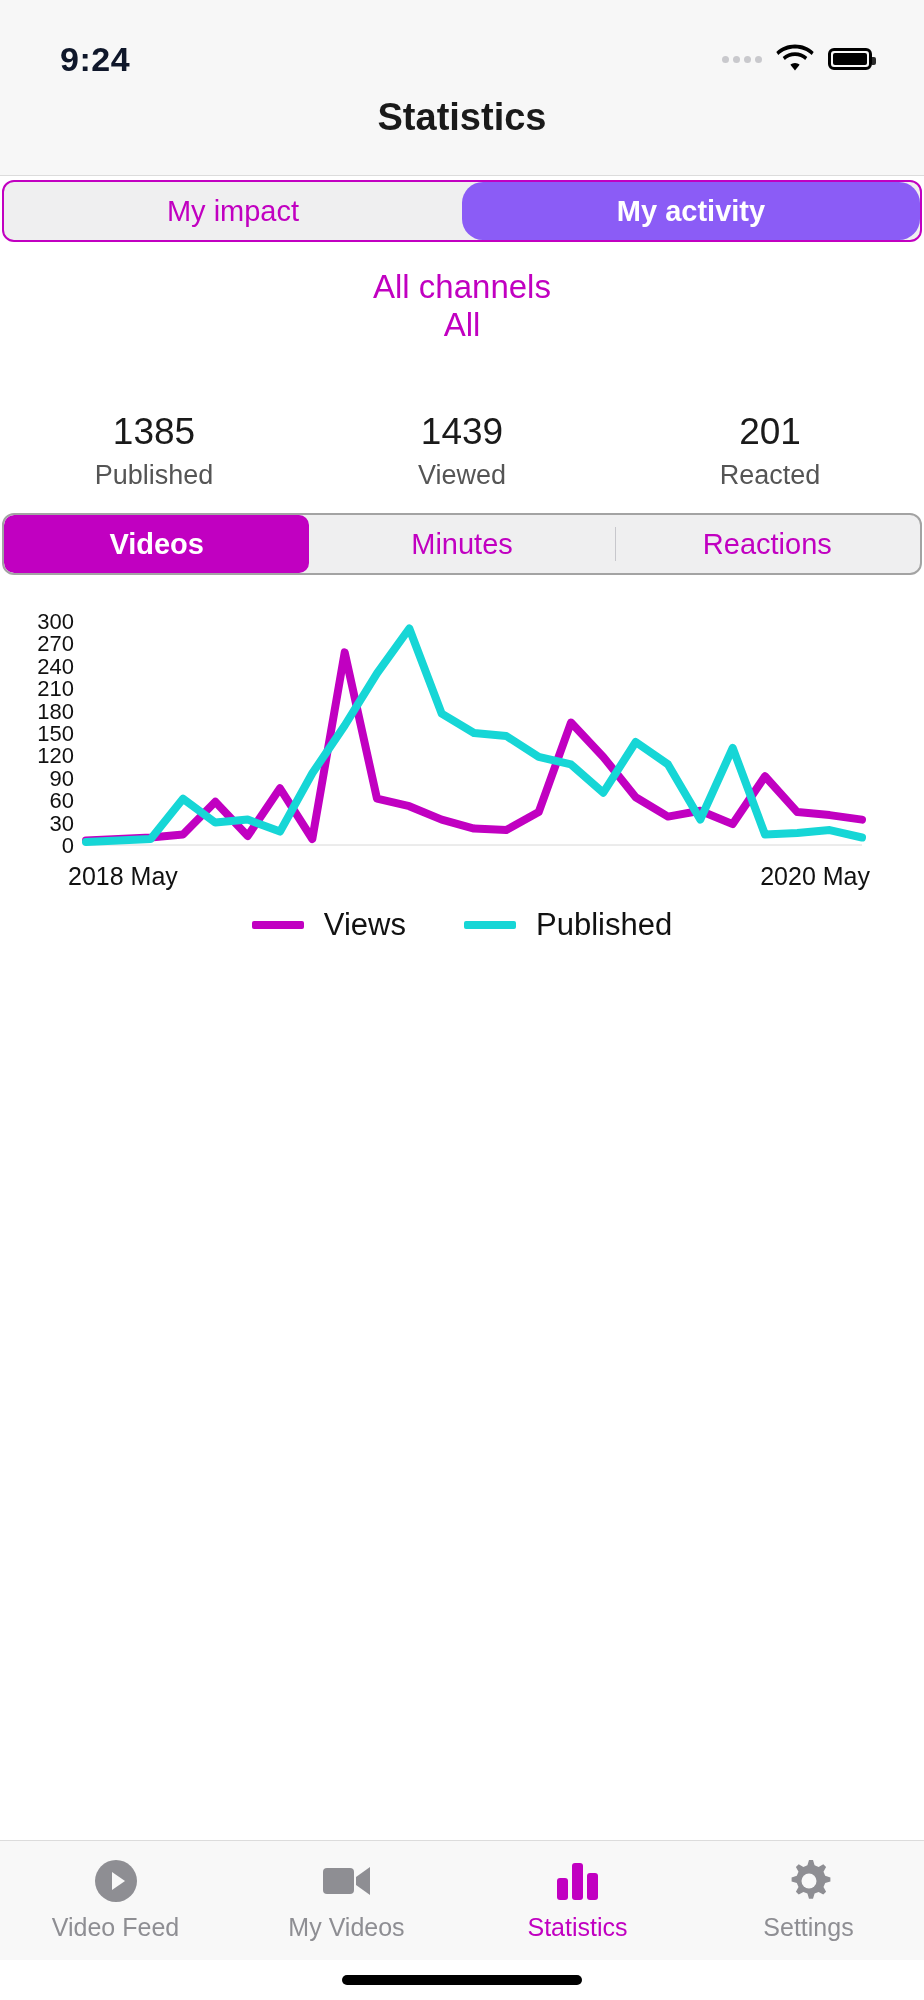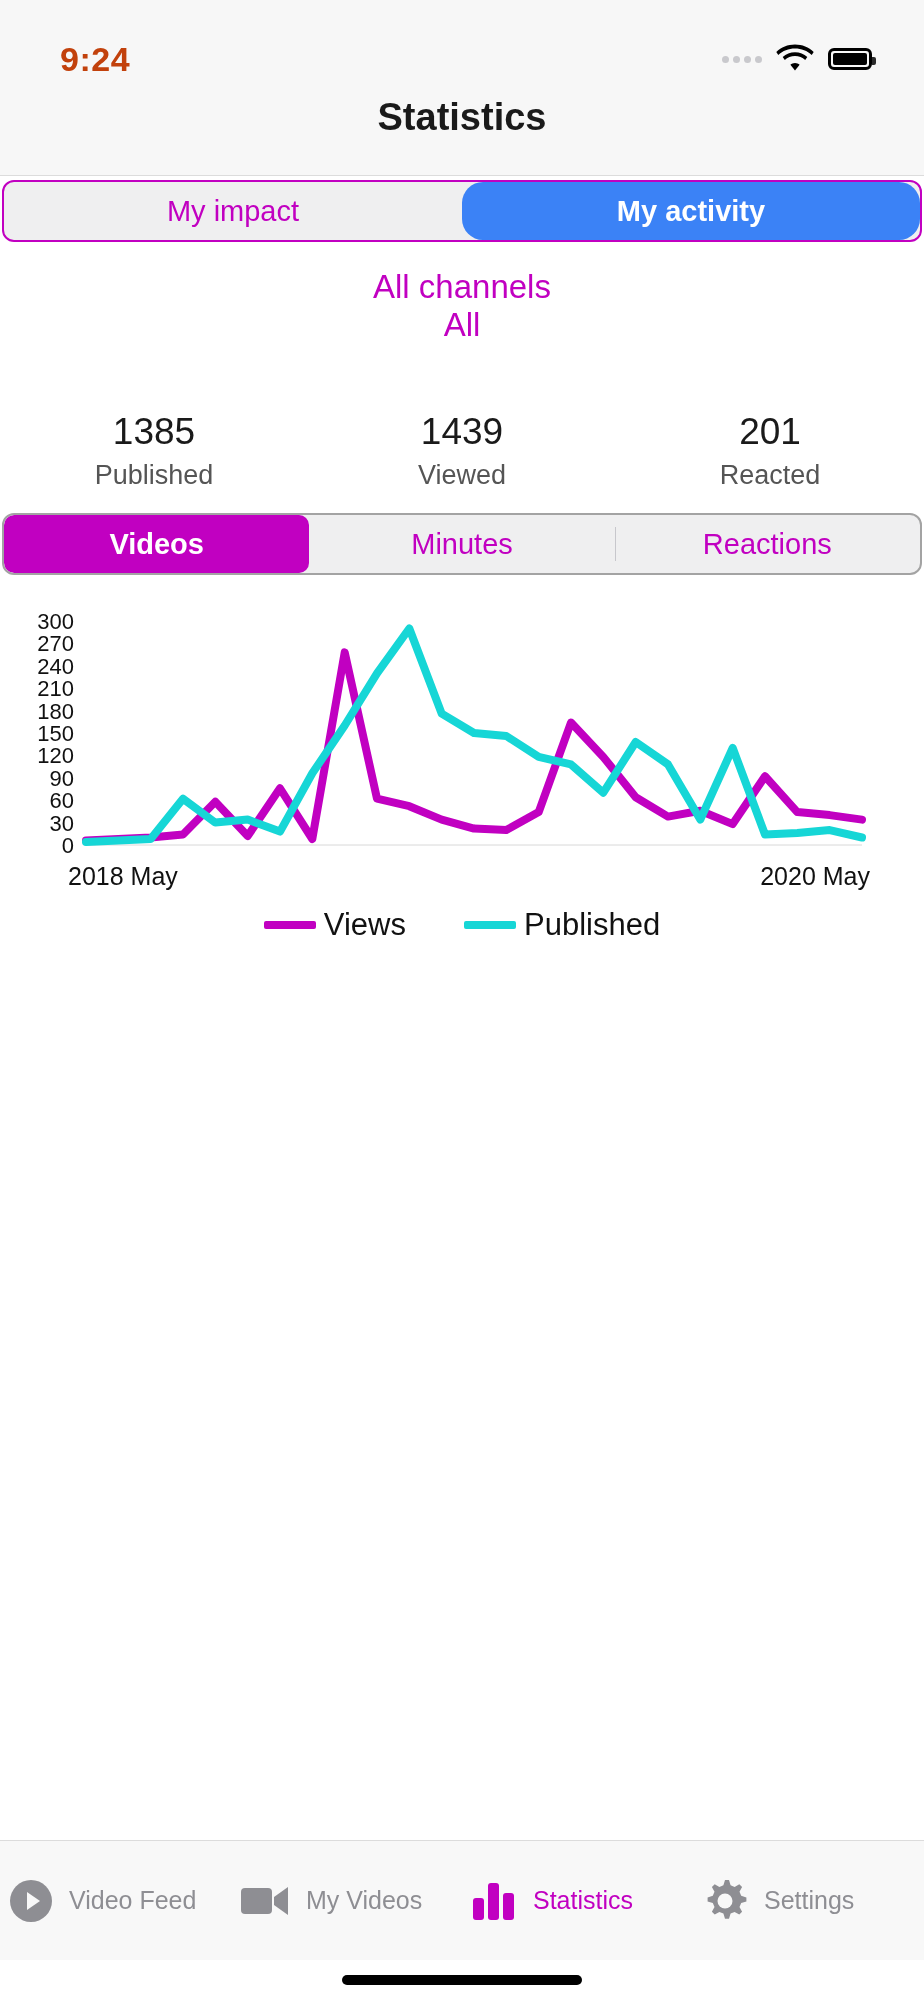--- a/index.html
+++ b/index.html
@@ -10,21 +10,21 @@
     overflow: hidden;
   }
   .phone { position: relative; width: 924px; height: 2000px; background: #ffffff; display: flex; flex-direction: column; }
 
   
   .statusbar {
     height: 96px; background: #f7f7f7;
     display: flex; align-items: center; justify-content: space-between;
     padding: 22px 52px 0 60px;
   }
-  .status-time { font-size: 34px; font-weight: 700; color: #c2410c; letter-spacing: .5px; }
+  .status-time { font-size: 34px; font-weight: 700; color: #0f172a; letter-spacing: .5px; }
   .status-right { display: flex; align-items: center; gap: 14px; }
   .sig-dots { display: flex; gap: 4px; align-items: flex-end; }
   .sig-dots i { display: block; width: 7px; height: 7px; border-radius: 50%; background: #c9c9cd; }
   .wifi-ic { display: block; }
   .batt { width: 44px; height: 22px; border: 3px solid #000; border-radius: 6px; position: relative; padding: 2px; }
   .batt::after { content: ""; position: absolute; right: -7px; top: 6px; width: 4px; height: 8px; background: #2b2b2b; border-radius: 0 2px 2px 0; }
   .batt i { display: block; width: 100%; height: 100%; background: #000; border-radius: 2px; }
 
   
   .navbar {
@@ -40,21 +40,21 @@
   .seg {
     display: flex; height: 62px;
     border: 2px solid #c100c1; border-radius: 12px;
     overflow: hidden; background: #efeff0;
   }
   .seg-item {
     flex: 1; display: flex; align-items: center; justify-content: center;
     font-size: 29px; color: #c100c1; background: #efeff0;
     border-radius: 21px;
   }
-  .seg-item.active { background: #3b82f6; color: #ffffff; font-weight: 700; }
+  .seg-item.active { background: #8b5cf6; color: #ffffff; font-weight: 700; }
 
   
   .filter-row { display: flex; padding: 26px 0 0 0; flex-direction: column; }
   .filter-cell { flex: 1; text-align: center; }
   .filter-link { font-size: 33px; color: #c100c1; }
 
   
   .stats-row { display: flex; padding: 22px 0 0 0; }
   .stat { flex: 1; text-align: center; }
   .stat-value { font-size: 37px; color: #1a1a1a; line-height: 1.2; margin-top: 44px; }
@@ -76,33 +76,33 @@
     content: ""; position: absolute; left: 0; top: 12px; bottom: 12px; width: 1px; background: #c7c7cc;
   }
 
   
   .chart-area { position: relative; height: 340px; margin-top: 28px; }
   .chart-svg { display: block; width: 924px; height: 300px; }
   .axis-label { font-size: 22px; fill: #111; font-family: "Liberation Sans", sans-serif; }
   .x-label { font-size: 25px; fill: #111; font-family: "Liberation Sans", sans-serif; }
 
   .legend { display: flex; justify-content: center; gap: 58px; margin-top: 4px; }
-  .legend-item { display: flex; align-items: center; gap: 8px; }
+  .legend-item { display: flex; align-items: center; gap: 20px; }
   .legend-swatch { width: 52px; height: 8px; border-radius: 2px; }
   .legend-text { font-size: 31px; color: #111; }
 
   .spacer { flex: 1; }
 
   
   .tabbar {
     height: 120px; background: #f8f8f8;
     border-top: 1px solid #dcdcdc;
     display: flex; align-items: center;
   }
-  .tab { flex: 1; display: flex; flex-direction: row; align-items: center; gap: 16px; padding-left: 9px; }
+  .tab { flex: 1; display: flex; flex-direction: column; align-items: center; gap: 10px; }
   .tab-label { font-size: 25px; color: #8e8e93; }
   .tab.active .tab-label { color: #c100c1; }
   .tab-icon { height: 44px; display: flex; align-items: center; justify-content: center; }
 
   .home-indicator-wrap { height: 40px; display: flex; align-items: center; justify-content: center; background: #fff; }
   .home-indicator { width: 240px; height: 10px; border-radius: 6px; background: #000; }
 </style>
 </head>
 <body>
 

